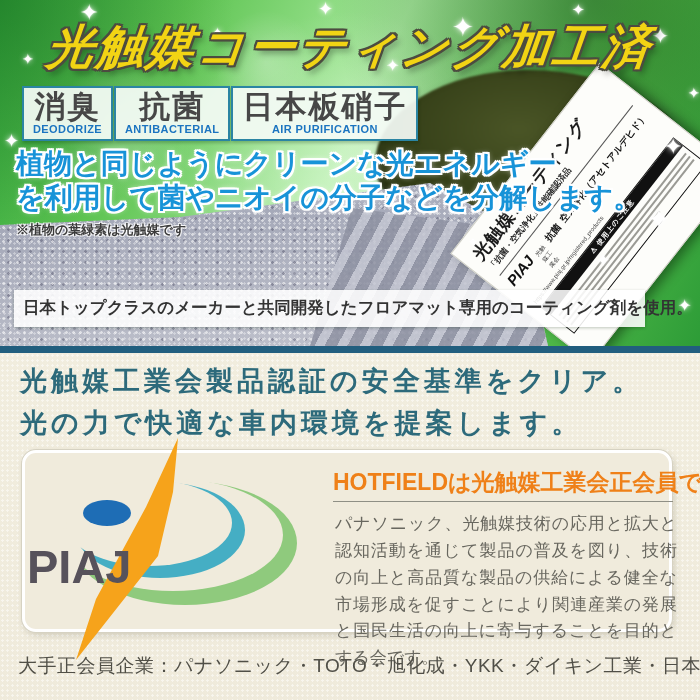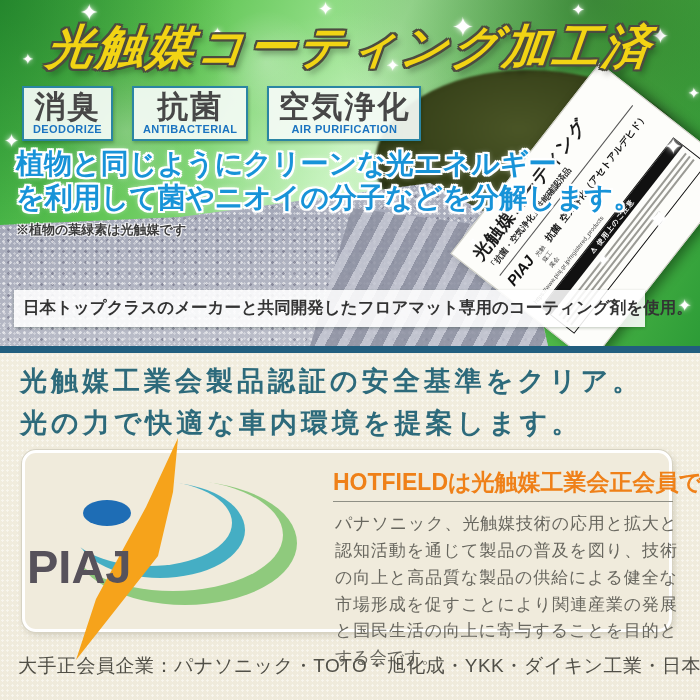--- a/index.html
+++ b/index.html
@@ -27,21 +27,21 @@
     position:absolute; left:0; top:16px; width:700px; text-align:center; z-index:5;
     font-family:"Liberation Serif", serif; font-weight:bold; font-style:italic;
     font-size:47px; letter-spacing:3px; color:#f2d414;
     transform:skewX(-6deg);
     text-shadow:
       -2px -2px 0 #4c4c40, 2px -2px 0 #4c4c40, -2px 2px 0 #4c4c40, 2px 2px 0 #4c4c40,
       0 -2px 0 #4c4c40, 0 2px 0 #4c4c40, -2px 0 0 #4c4c40, 2px 0 0 #4c4c40,
       4px 5px 6px rgba(0,0,0,.35);
     white-space:nowrap;
   }
-  .badges { position:absolute; left:22px; top:86px; display:flex; gap:19px; z-index:5; }
+  .badges { position:absolute; left:22px; top:86px; display:flex; gap:1px; z-index:5; }
   .badge {
     border:2px solid #2b85a3; background:rgba(244,251,245,.93);
     padding:3px 9px 4px; text-align:center; box-shadow:1px 2px 3px rgba(0,40,0,.25);
   }
   .badge-jp { font-size:31px; font-weight:bold; color:#474747; letter-spacing:2px; line-height:1.02; white-space:nowrap; }
   .badge-en { font-size:11px; font-weight:bold; color:#1b74c0; letter-spacing:.4px; white-space:nowrap; }
   .headline {
     position:absolute; left:16px; top:147px; z-index:5;
     font-size:28px; font-weight:bold; color:#1793d8; line-height:1.2; white-space:nowrap;
     text-shadow:-2px -2px 0 #fff, 2px -2px 0 #fff, -2px 2px 0 #fff, 2px 2px 0 #fff,
@@ -205,21 +205,21 @@
   <div class="badges">
     <div class="badge">
       <div class="badge-jp">消臭</div>
       <div class="badge-en">DEODORIZE</div>
     </div>
     <div class="badge">
       <div class="badge-jp">抗菌</div>
       <div class="badge-en">ANTIBACTERIAL</div>
     </div>
     <div class="badge">
-      <div class="badge-jp">空気浄化</div>
+      <div class="badge-jp">日本板硝子</div>
       <div class="badge-en">AIR PURIFICATION</div>
     </div>
   </div>
 
   <div class="headline">
     <div>植物と同じようにクリーンな光エネルギー</div>
     <div>を利用して菌やニオイの分子などを分解します。</div>
   </div>
 
   <div class="hero-note">※植物の葉緑素は光触媒です</div>

